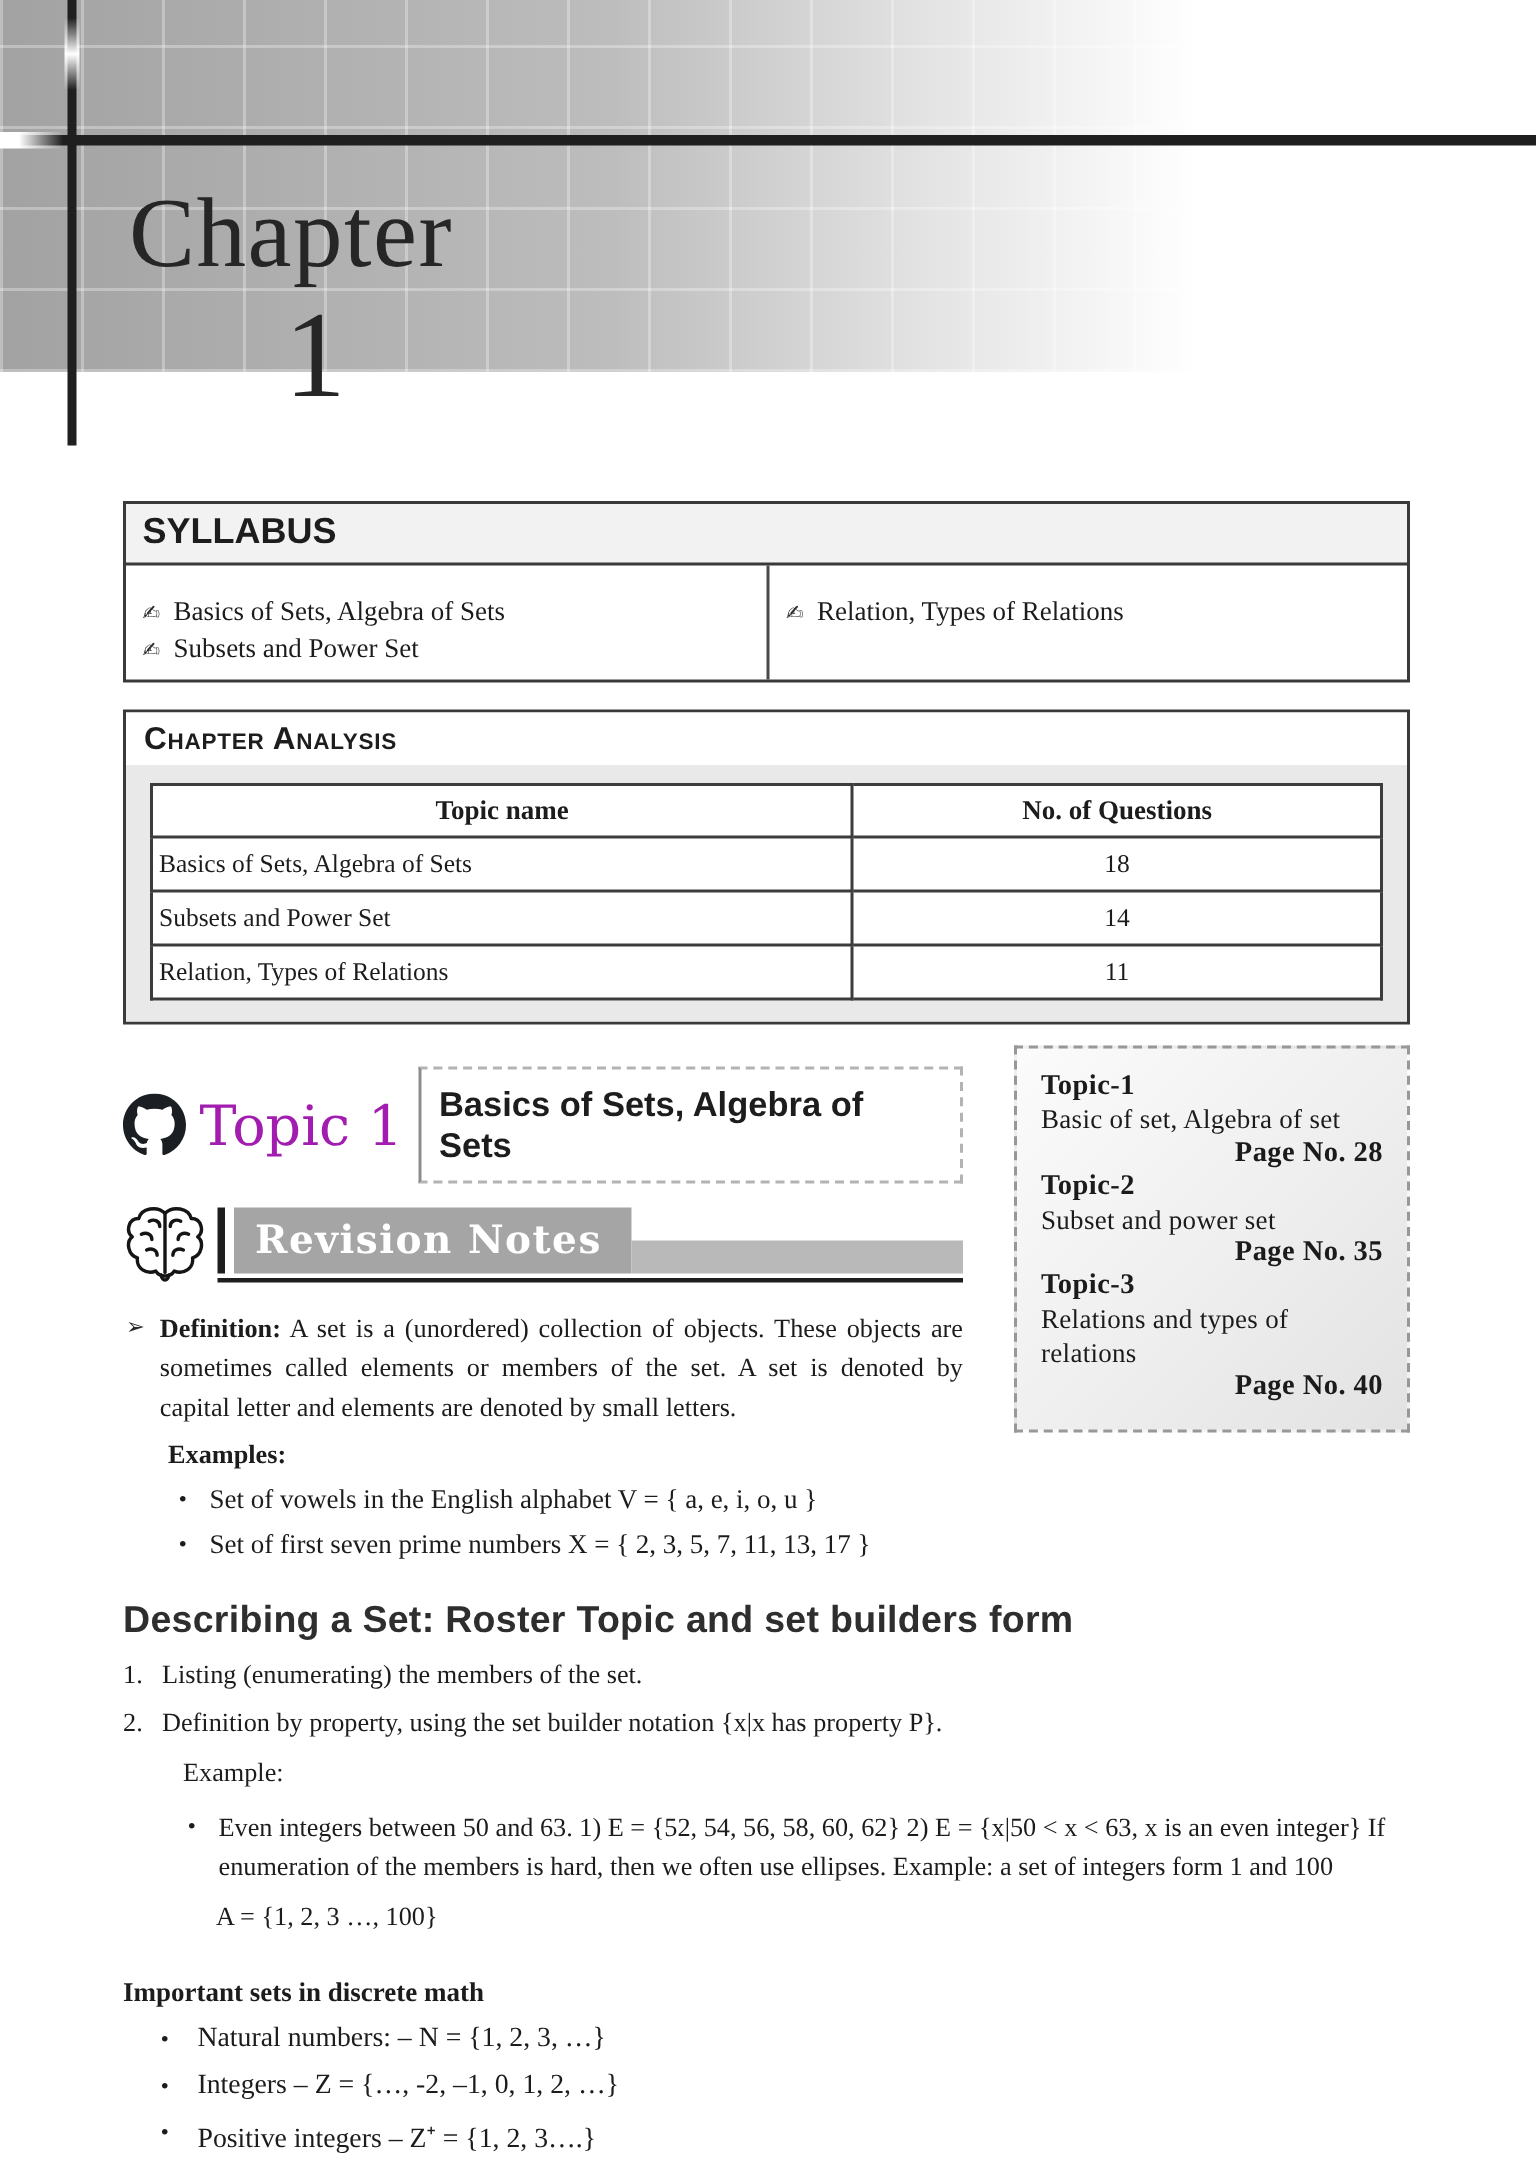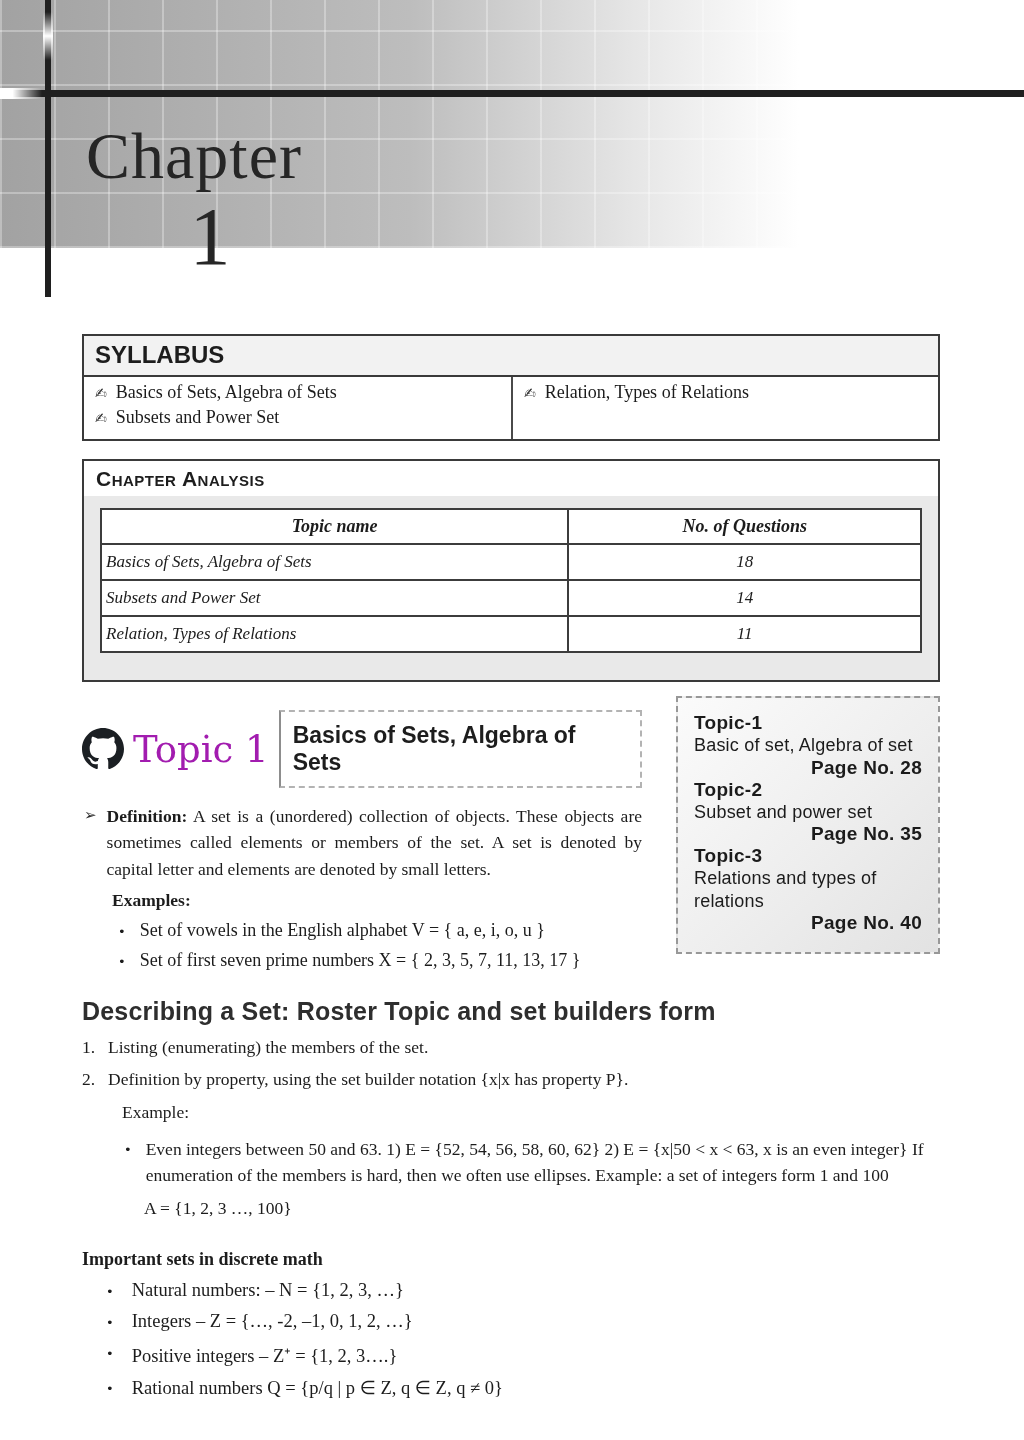--- a/index.html
+++ b/index.html
@@ -49,53 +49,53 @@
   
   .content { position:absolute; left:82px; top:334px; width:858px; }
 
   
   .syllabus-box { border:2px solid #3a3a3a; }
   .syllabus-head {
     background:#f2f2f2; border-bottom:2px solid #3a3a3a; padding:5px 11px 6px;
     font-family:"Liberation Sans", sans-serif; font-weight:bold; font-size:24px; color:#1d1d1d;
   }
   .syllabus-body { display:flex; min-height:62px; }
-  .syllabus-col { width:50%; padding:3px 10px 8px 11px; }
+  .syllabus-col { width:50%; padding:18px 10px 8px 11px; }
   .syllabus-col + .syllabus-col { border-left:2px solid #4a4a4a; }
   .syl-item { font-size:18px; padding:2px 0; color:#1c1c1c; }
   .pen { font-family:"DejaVu Sans", sans-serif; font-size:14px; margin-right:9px; color:#2b2b2b; }
 
   
   .analysis-box { border:2px solid #3a3a3a; margin-top:18px; }
   .analysis-title {
     padding:6px 12px 5px; background:#ffffff;
     font-family:"Liberation Sans", sans-serif; font-weight:bold; font-size:21px;
     font-variant:small-caps; letter-spacing:.5px; color:#1d1d1d;
   }
-  .analysis-inner { background:#e9e9e9; padding:12px 16px 27px;font-style:italic; }
+  .analysis-inner { background:#e9e9e9; padding:12px 16px 14px; }
   table.analysis { width:100%; border-collapse:collapse; background:#ffffff; }
   table.analysis th, table.analysis td { border:2px solid #3c3c3c; }
   table.analysis th {
     font-family:"Liberation Serif", serif; font-weight:bold; font-size:18px;
     text-align:center; padding:6px 4px;
   }
   table.analysis td { font-size:17px; padding:7px 4px; }
   td.topic-cell { padding-left:10px; width:57%; }
   td.count-cell { text-align:center; }
 
   
   .main-row { display:flex; margin-top:28px; }
   .left-col { width:560px; }
   .right-gap { width:34px; flex:none; }
   .sidebar {
     width:264px; flex:none; align-self:flex-start; margin-top:-14px;
     border:2px dashed #989898;
     background:linear-gradient(135deg, #fbfbfb 0%, #eeeeee 55%, #e2e2e2 100%);
     padding:14px 16px 18px;
-    font-family:Liberation Sans, sans-serif; color:#1b1b1b;
+    font-family:Liberation Serif, serif; color:#1b1b1b;
   }
   .sb-label { font-weight:bold; font-size:19px; letter-spacing:.3px; }
   .sb-name  { font-size:18px; line-height:1.25; letter-spacing:.2px; }
   .sb-page  { font-weight:bold; font-size:19px; text-align:right; letter-spacing:.3px; }
 
   
   .topic-row { display:flex; align-items:center; }
   .octocat { width:42px; height:42px; flex:none; }
   .topic-label {
     font-family:"DejaVu Serif", serif; font-size:37px; color:#a21caf;
@@ -211,20 +211,42 @@
       <div class="left-col">
 
         <div class="topic-row">
           <svg class="octocat" viewBox="0 0 16 16">
             <path fill="#1b1f23" d="M8 0C3.58 0 0 3.58 0 8c0 3.54 2.29 6.53 5.47 7.59.4.07.55-.17.55-.38 0-.19-.01-.82-.01-1.49-2.01.37-2.53-.49-2.69-.94-.09-.23-.48-.94-.82-1.13-.28-.15-.68-.52-.01-.53.63-.01 1.08.58 1.23.82.72 1.21 1.87.87 2.33.66.07-.52.28-.87.51-1.07-1.78-.2-3.64-.89-3.64-3.95 0-.87.31-1.59.82-2.15-.08-.2-.36-1.02.08-2.12 0 0 .67-.21 2.2.82.64-.18 1.32-.27 2-.27s1.36.09 2 .27c1.53-1.04 2.2-.82 2.2-.82.44 1.1.16 1.92.08 2.12.51.56.82 1.27.82 2.15 0 3.07-1.87 3.75-3.65 3.95.29.25.54.73.54 1.48 0 1.07-.01 1.93-.01 2.2 0 .21.15.46.55.38A8.01 8.01 0 0 0 16 8c0-4.42-3.58-8-8-8z"></path>
           </svg>
           <span class="topic-label">Topic 1</span>
           <div class="topic-title-box">Basics of Sets, Algebra of Sets</div>
         </div>
 
+        <div class="revision-row">
+          <svg class="brain" viewBox="0 0 64 64">
+            <g fill="#ffffff" stroke="#151515" stroke-width="2.6" stroke-linecap="round" stroke-linejoin="round">
+              <path d="M32 9 C26 3 14 5 12 13 C4 13 2 23 7 27 C2 31 4 41 11 43 C10 51 18 56 25 53 C28 58 36 58 39 53 C46 56 54 51 53 43 C60 41 62 31 57 27 C62 23 60 13 52 13 C50 5 38 3 32 9 Z"></path>
+              <path d="M32 9 L32 54" fill="none"></path>
+              <path d="M20 15 C24 13 28 15 28 19" fill="none"></path>
+              <path d="M14 25 C18 23 22 25 22 29" fill="none"></path>
+              <path d="M18 37 C22 35 26 37 26 41" fill="none"></path>
+              <path d="M44 15 C40 13 36 15 36 19" fill="none"></path>
+              <path d="M50 25 C46 23 42 25 42 29" fill="none"></path>
+              <path d="M46 37 C42 35 38 37 38 41" fill="none"></path>
+              <path d="M29 56 C30 61 34 61 35 56" fill="none"></path>
+            </g>
+          </svg>
+          <div class="rev-right">
+            <div class="rev-bars">
+              <div class="rev-title">Revision Notes</div>
+              <div class="rev-ext"></div>
+            </div>
+            <div class="rev-underline"></div>
+          </div>
+        </div>
 
         <div class="def-row">
           <span class="arrow-marker">➢</span>
           <div class="def-text">
             <span class="bold">Definition:</span>
             <span>A set is a (unordered) collection of objects. These objects are sometimes called elements or members of the set. A set is denoted by capital letter and elements are denoted by small letters.</span>
           </div>
         </div>
 
         <div class="examples-label">Examples:</div>

